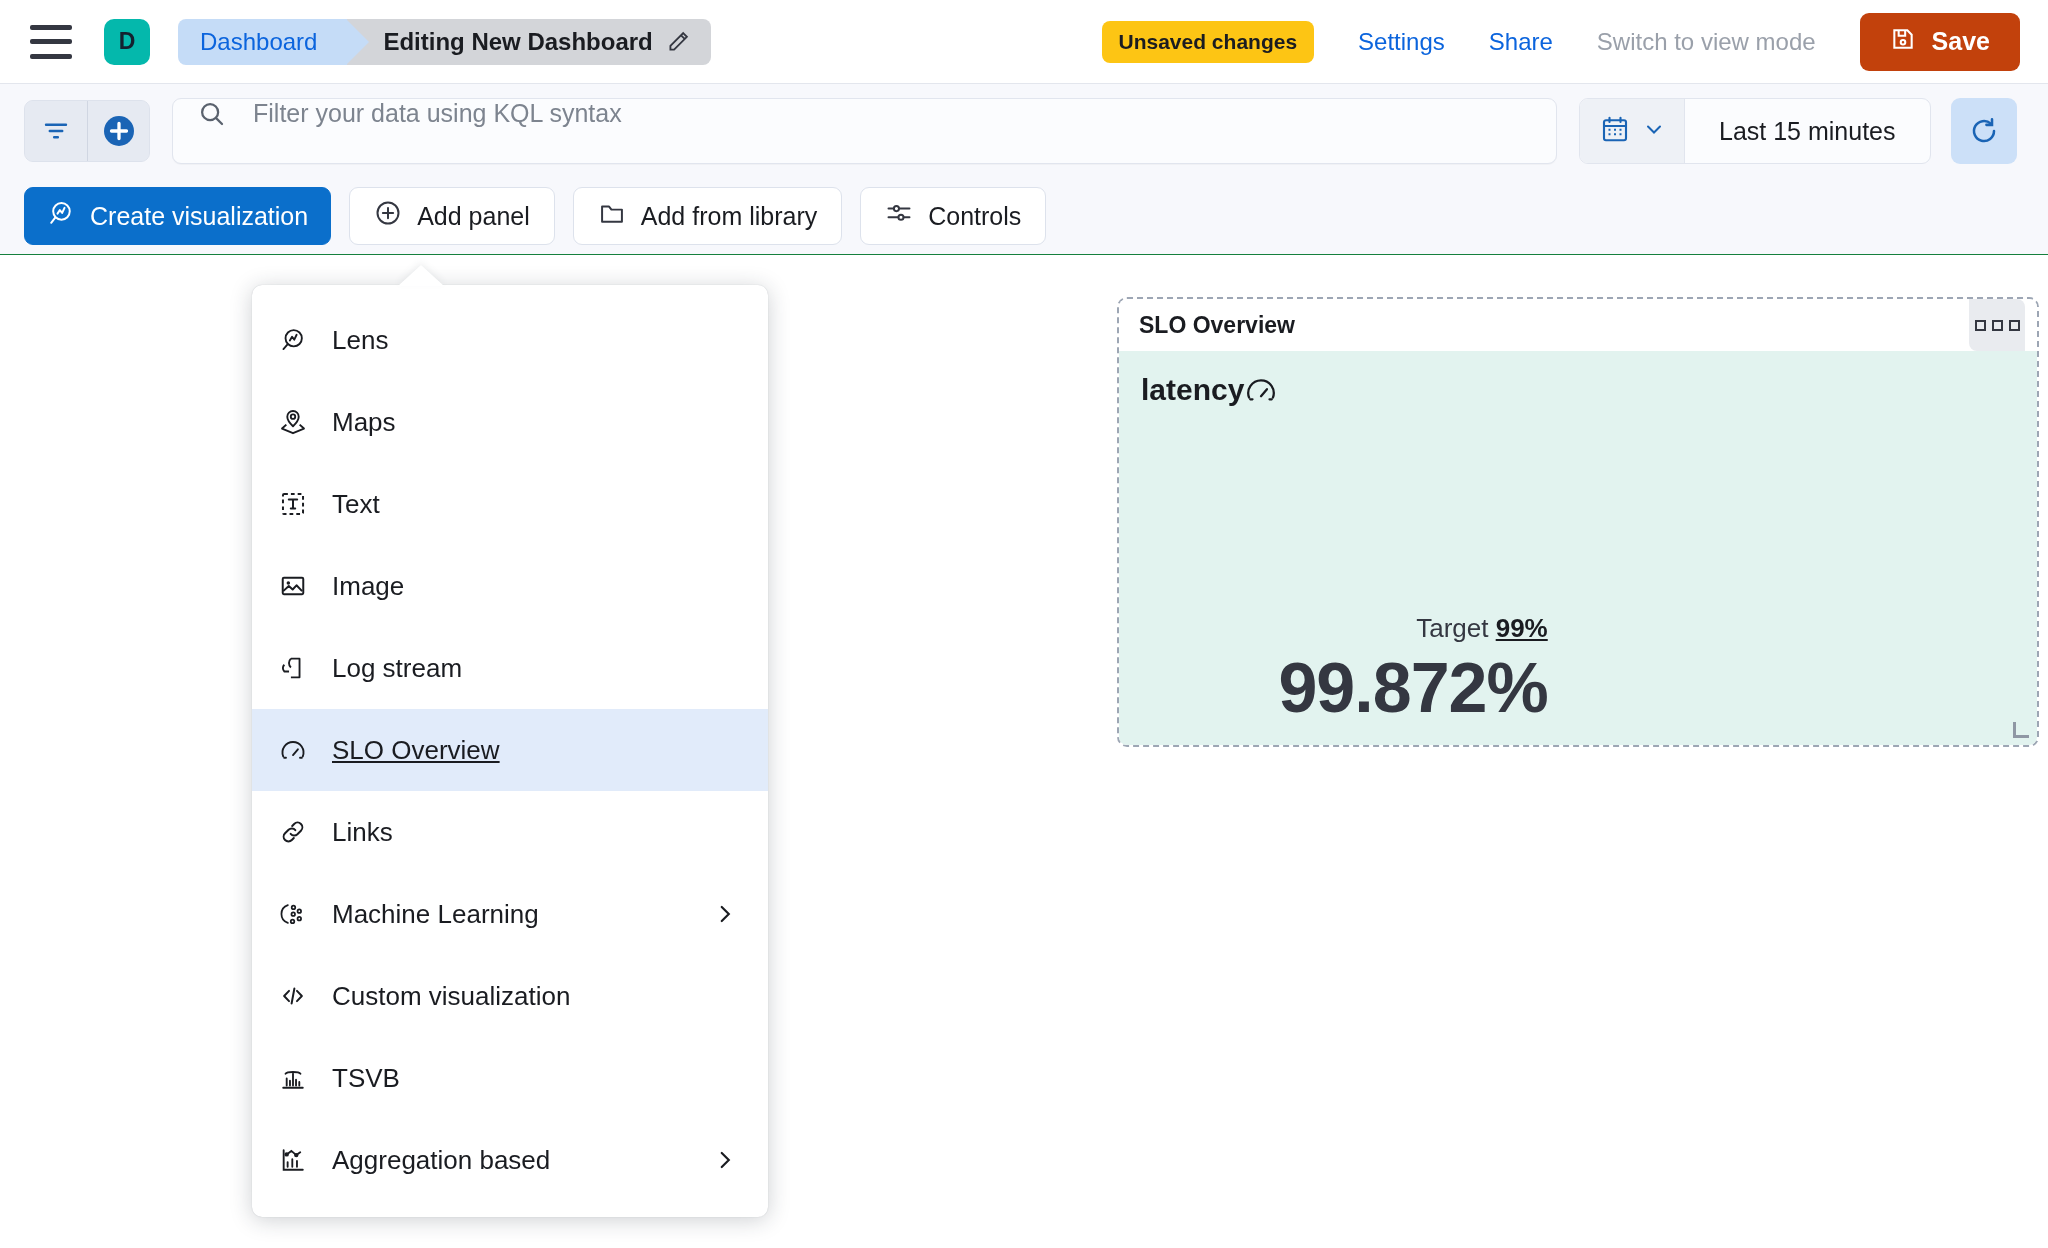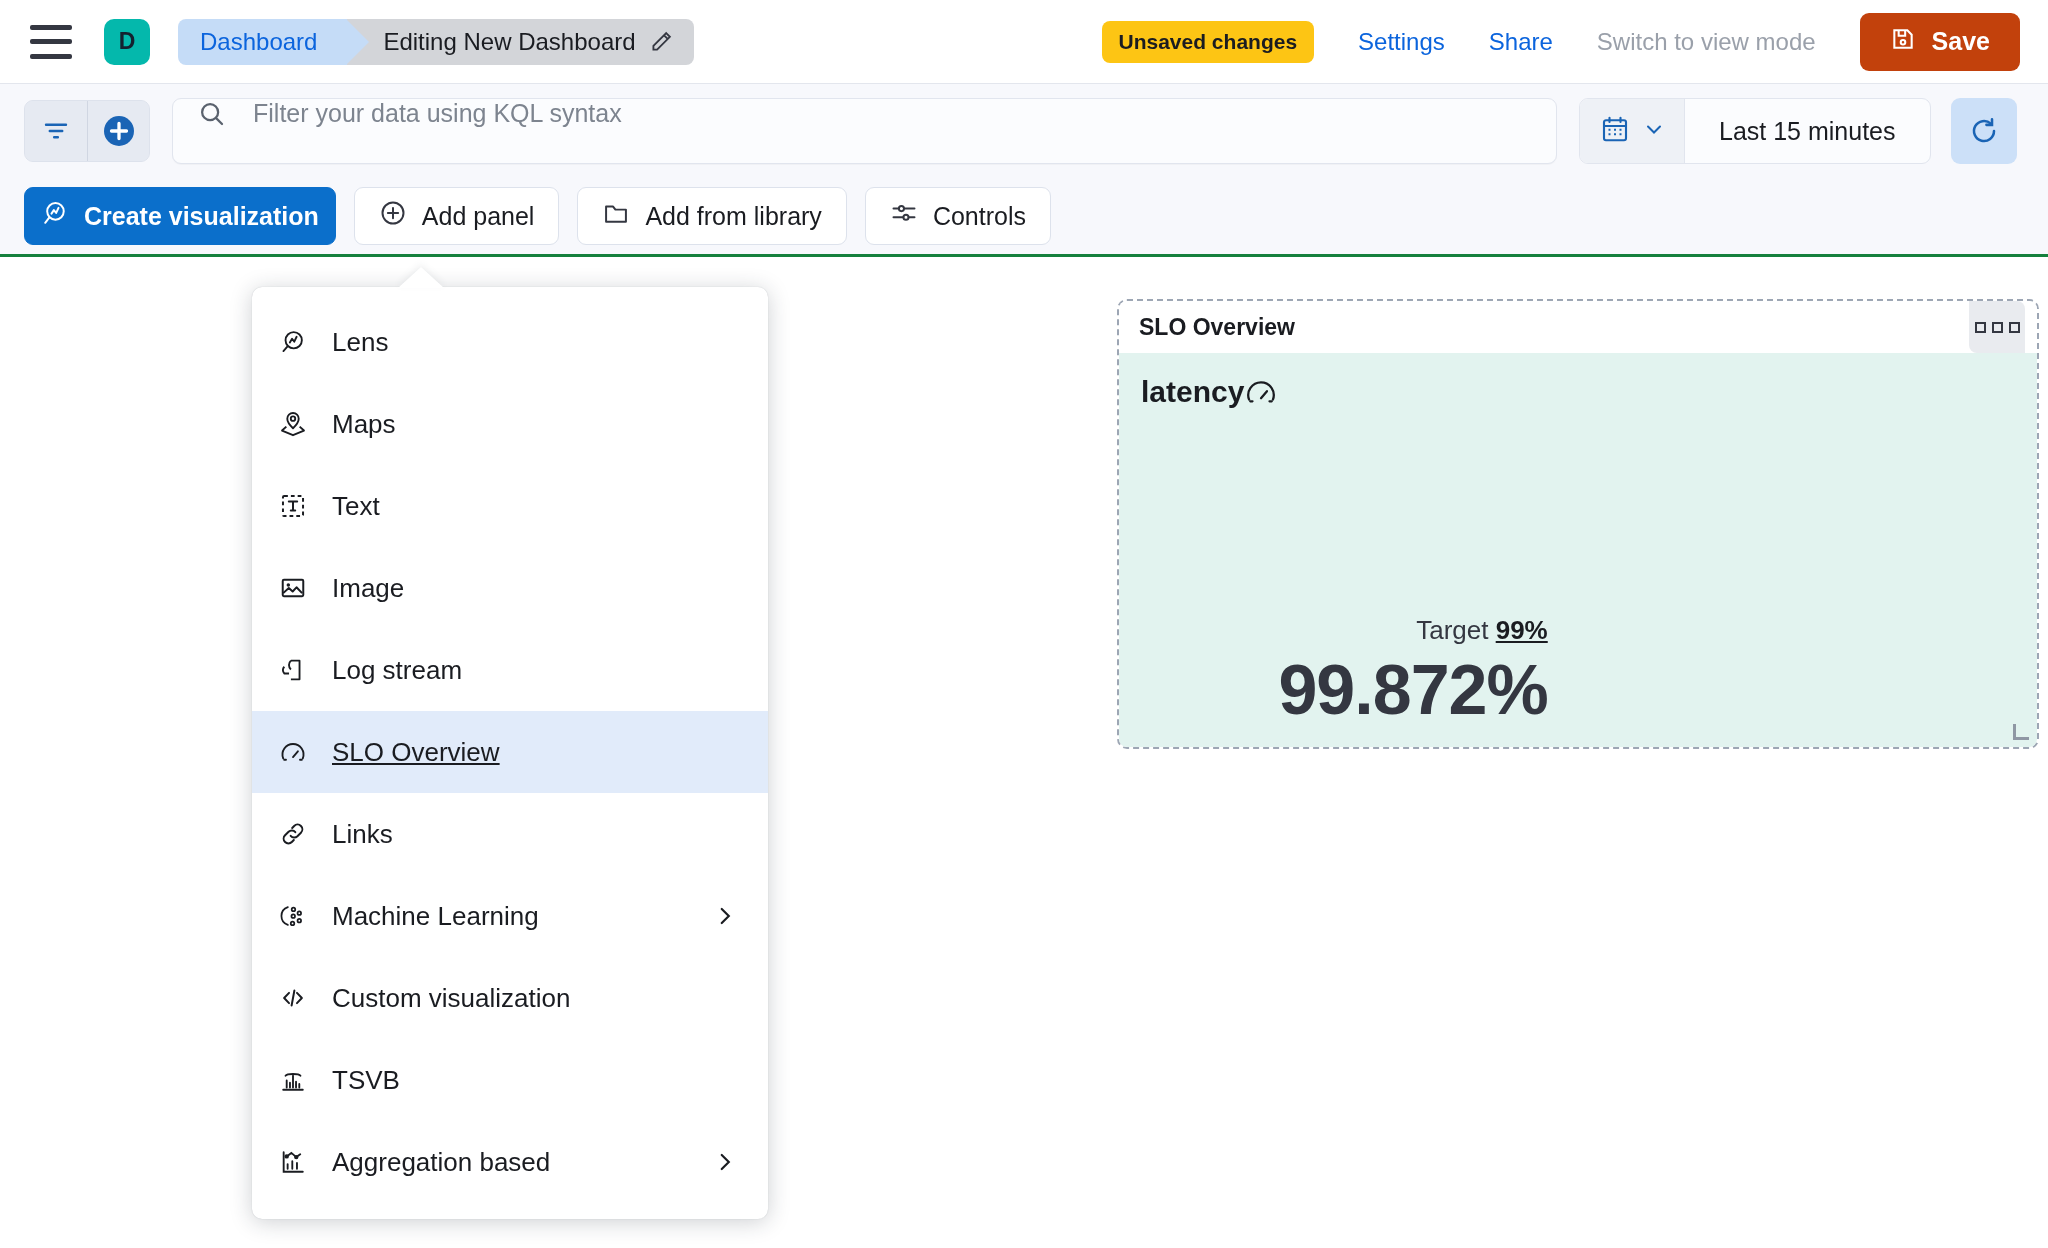--- a/index.html
+++ b/index.html
@@ -63,20 +63,21 @@
     border-bottom: 23px solid transparent;
     border-left: 23px solid #C5DCF7;
     z-index: 2;
   }
   .crumb-2 {
     background: #D3D5D9;
     color: #1A1C21;
     border-radius: 0 8px 8px 0;
     padding-left: 36px; padding-right: 20px;
     margin-left: 0;
+    font-weight: bold;
   }
   .pencil-glyph { margin-left: 12px; display: inline-flex; }
 
   .header-right {
     margin-left: auto;
     display: flex; align-items: center; gap: 0;
   }
   .unsaved-badge {
     background: #FDC514;
     color: #1A1C21;
@@ -202,30 +203,30 @@
     background: #FFFFFF;
     border: 1px solid #DDE2EC;
     color: #1A1C21;
     white-space: nowrap;
     font-family: inherit;
   }
   .tbtn.primary {
     background: #0B6FCB;
     border-color: #0B6FCB;
     color: #fff;
-    font-weight: 700;
-    padding: 0 16px;
+    font-weight: 400;
+    padding: 0 22px;
   }
 
   
   .workspace {
     position: absolute;
     top: 254px; left: 0; right: 0; bottom: 0;
     background: #FFFFFF;
-    border-top: 3px solid #15803d;
+    border-top: 1px solid #15803d;
   }
 
   
   .popover {
     position: absolute;
     left: 252px; top: 30px;
     width: 516px;
     background: #FFFFFF;
     border-radius: 10px;
     box-shadow: 0 3px 22px rgba(32,40,56,0.22), 0 0 1px rgba(32,40,56,0.25);

